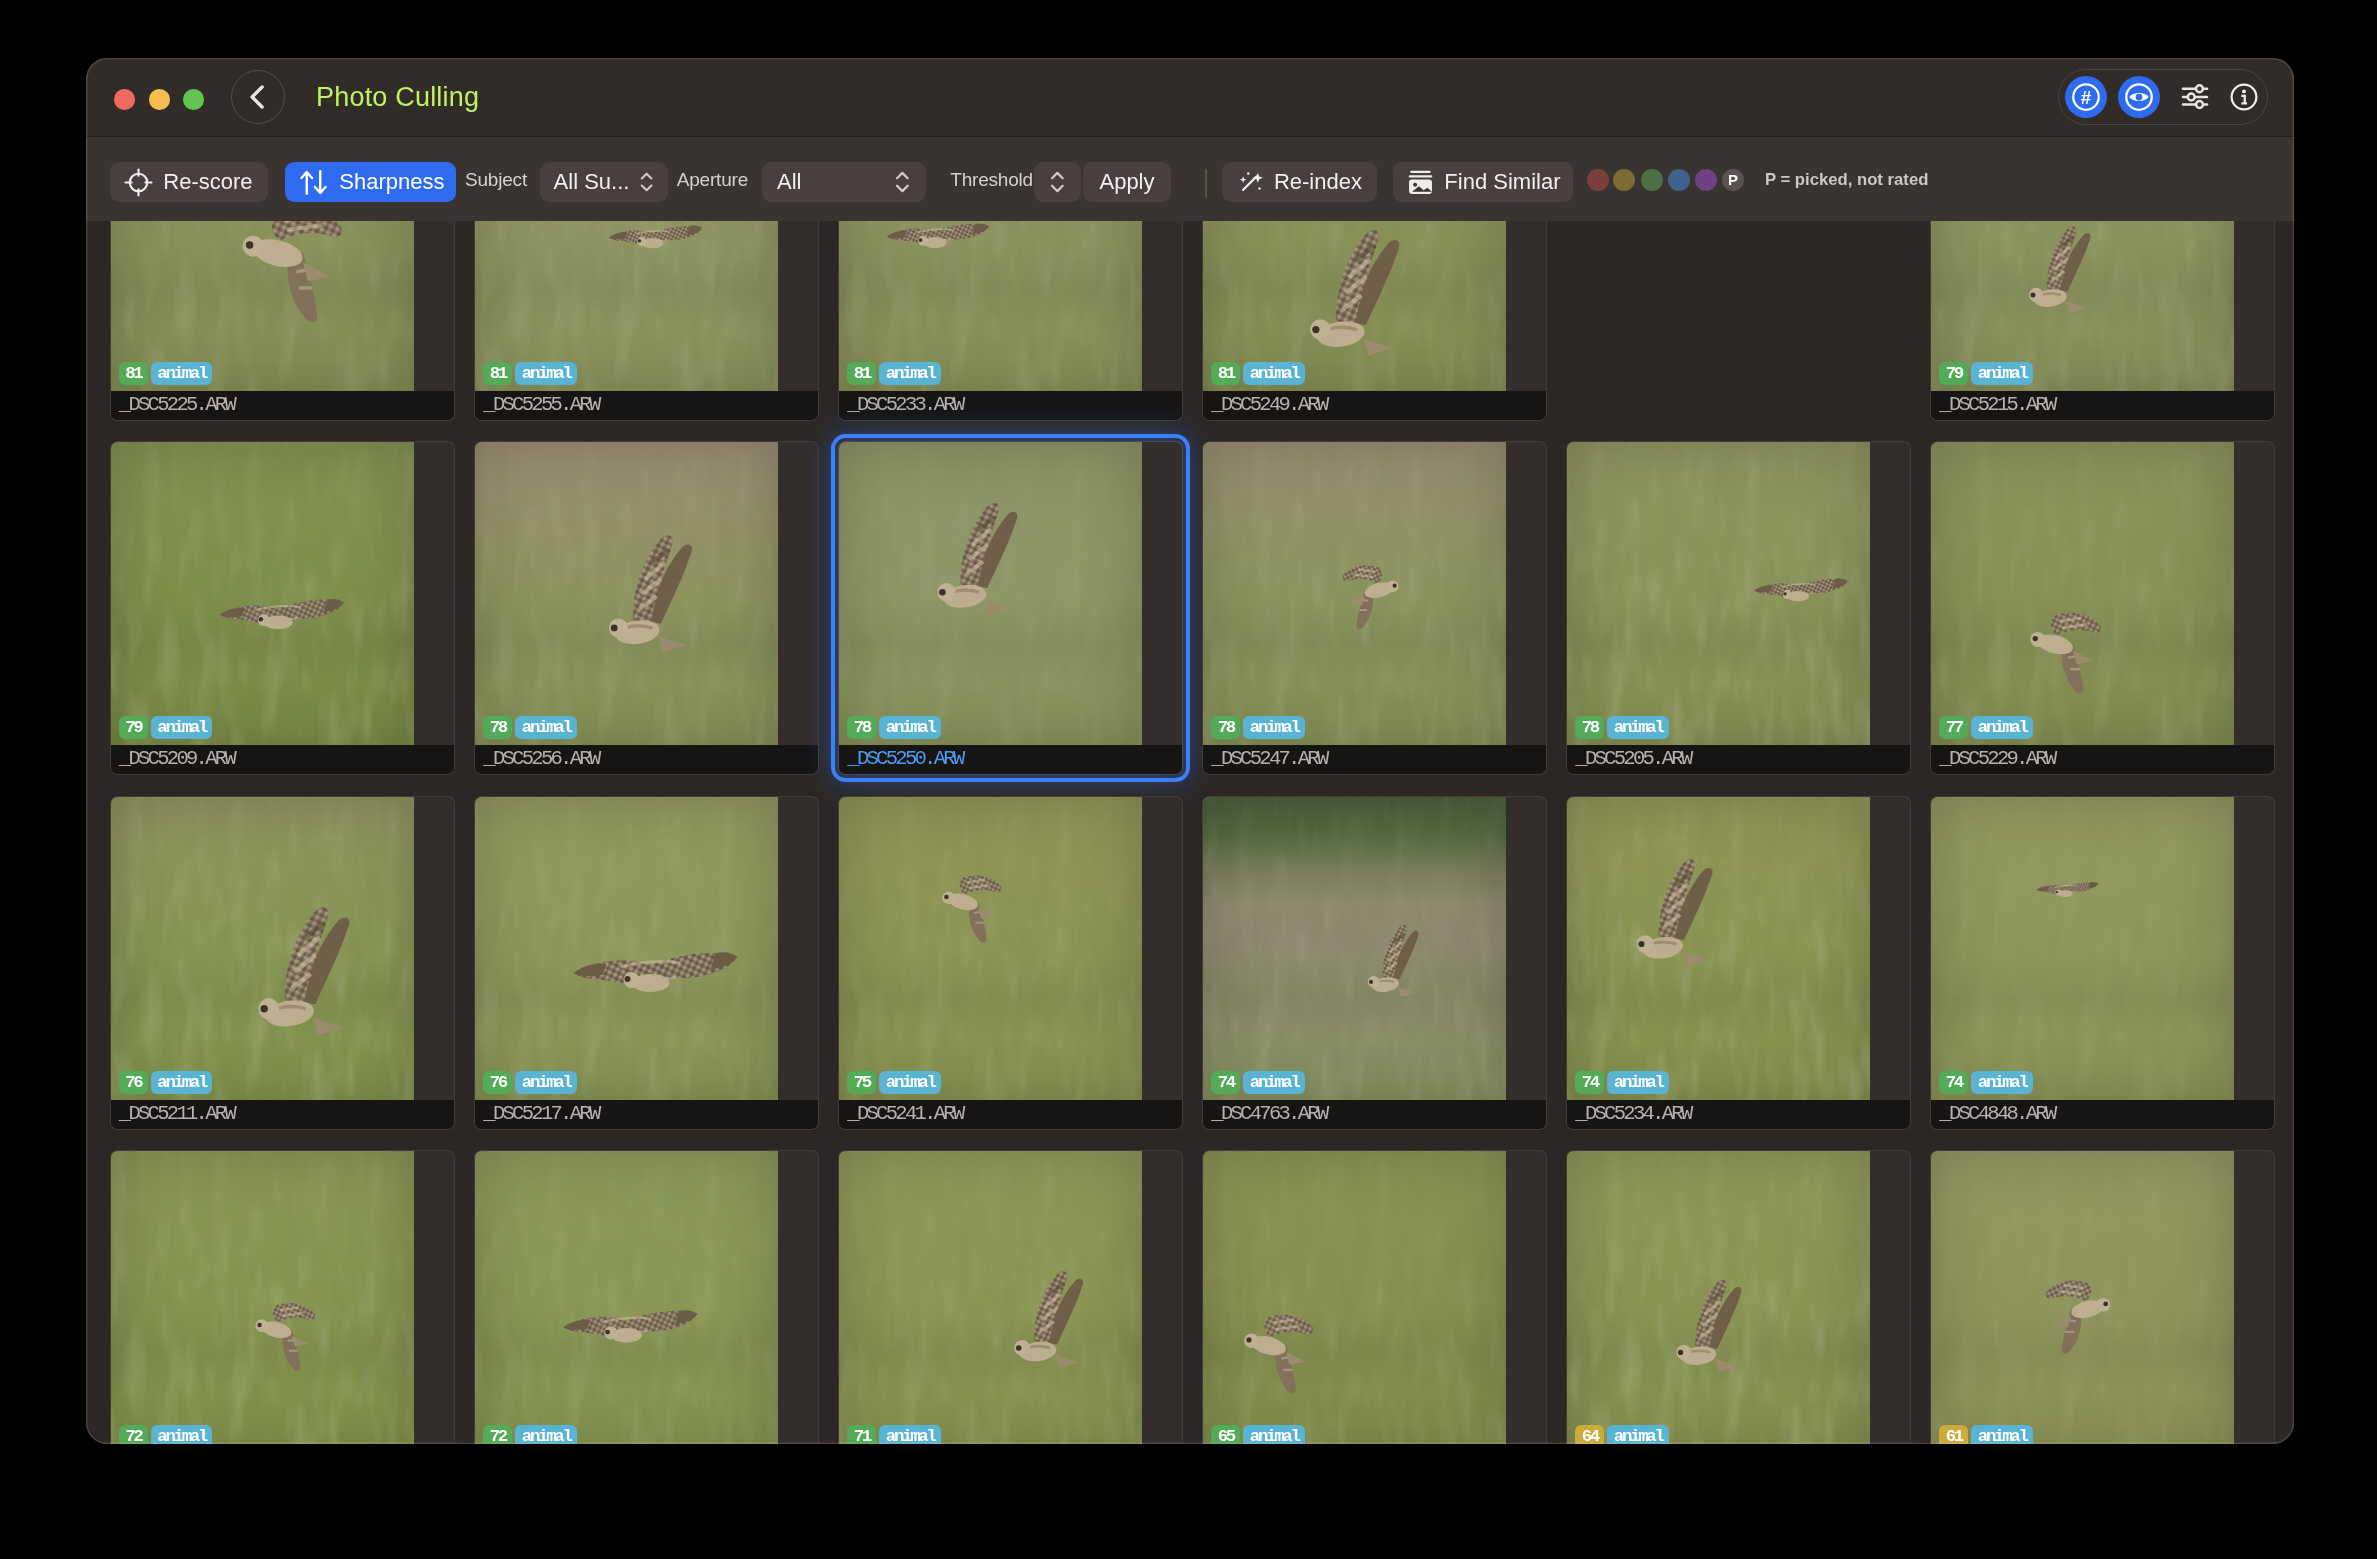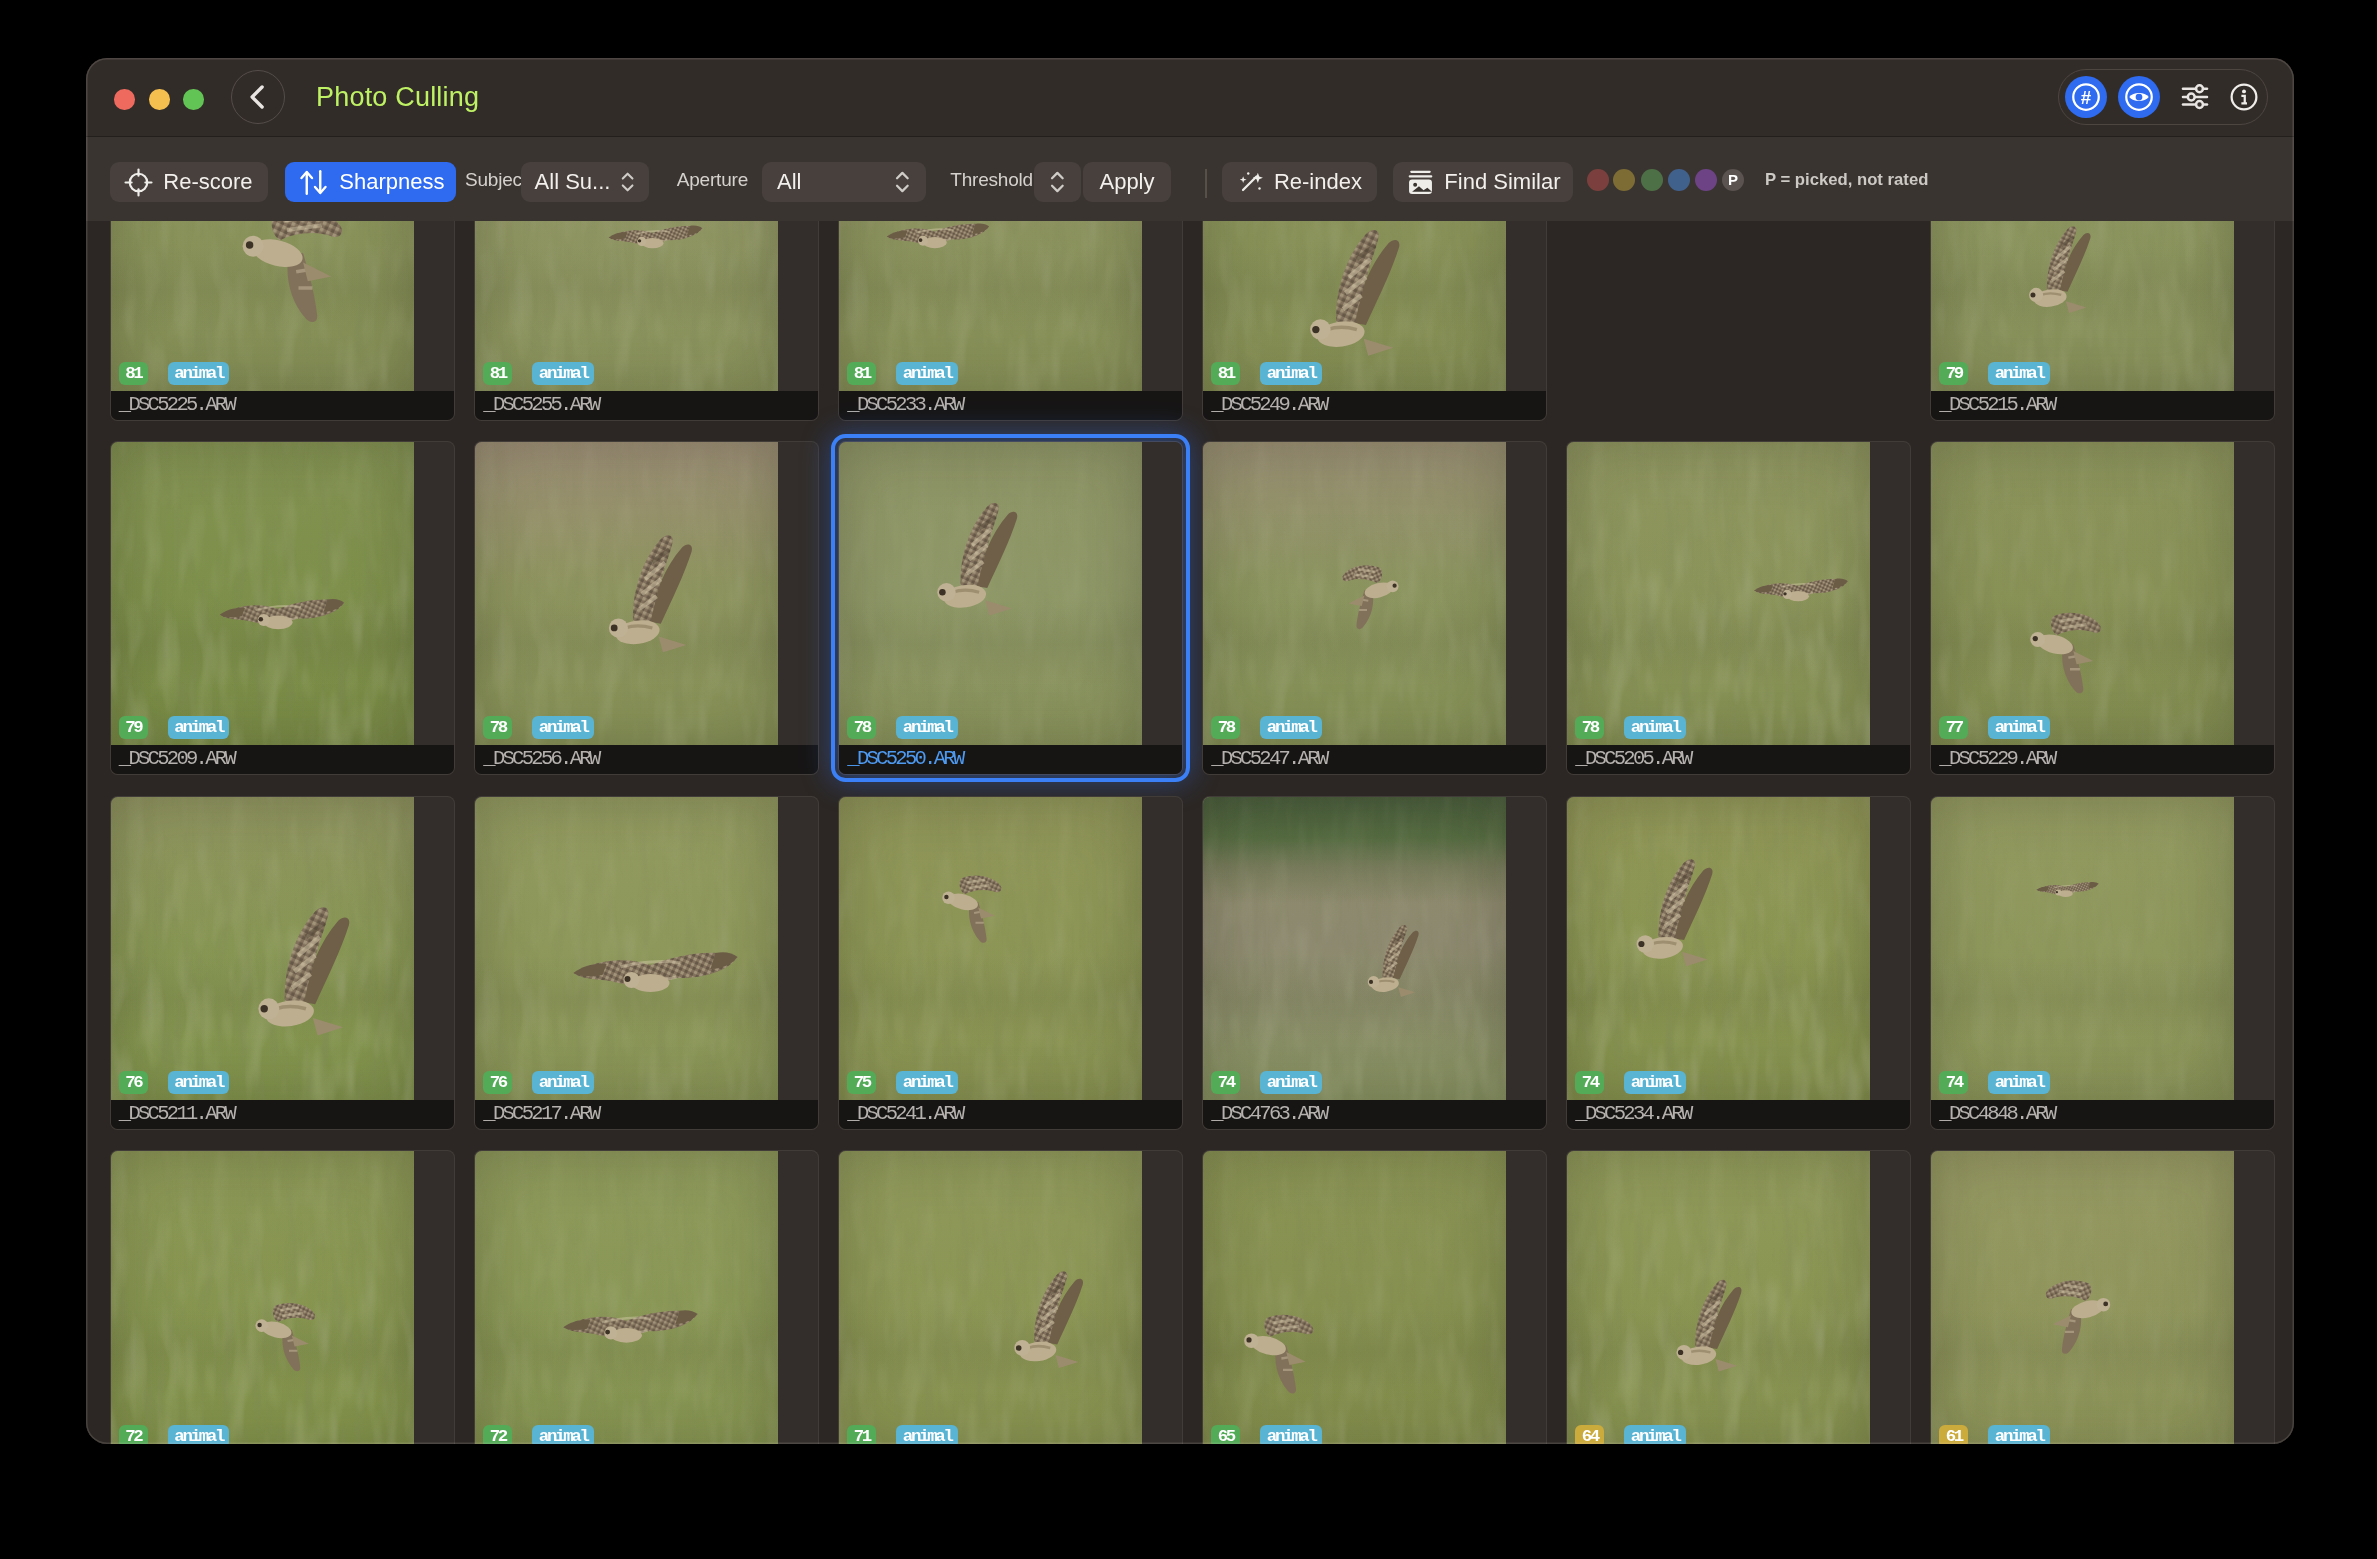--- a/index.html
+++ b/index.html
@@ -18,21 +18,21 @@
 .btn.blue {background:#2e6bf0;color:#fff}
 .tlabel {position:absolute;top:0;height:85px;display:flex;align-items:center;font-size:19px;font-weight:500;letter-spacing:-0.2px;color:#d5d1cd;white-space:nowrap}
 .vsep {position:absolute;left:1119px;top:32px;width:1.5px;height:29px;background:#565049}
 .dot {position:absolute;top:32px;width:22px;height:22px;border-radius:50%}
 .pcap {position:absolute;left:1679px;top:0;height:85px;display:flex;align-items:center;font-size:16.7px;font-weight:700;color:#ccc8c4}
 .card {position:absolute;width:345px;height:334px;background:#332e2b;border:1.5px solid rgba(200,190,178,0.10);border-radius:7.6px;overflow:hidden}
 .card.sel {outline:4.9px solid #3b80f6;outline-offset:3.8px;box-shadow:0 0 29px 7.6px rgba(47,115,250,0.38);border-color:rgba(120,160,255,0.25)}
 .ph {position:absolute;left:0;top:0;width:303px;height:305px;overflow:hidden;box-shadow:inset 0 0 61px rgba(35,30,22,0.26)}
 .owl {position:absolute}
 .nz {position:absolute;left:0;top:0;-webkit-mask-image:linear-gradient(180deg,rgba(0,0,0,0.4) 0%,rgba(0,0,0,1) 65%)}
-.badges {position:absolute;left:8.3px;bottom:7.6px;display:flex;gap:20px;font-family:"Liberation Mono",monospace;font-weight:700;font-size:17.4px;letter-spacing:-2.3px;color:#fff}
+.badges {position:absolute;left:8.3px;bottom:7.6px;display:flex;gap:3px;font-family:"Liberation Mono",monospace;font-weight:700;font-size:17.4px;letter-spacing:-2.3px;color:#fff}
 .score,.tag {height:23px;line-height:23px;border-radius:6px;padding:0 6.4px}
 .score {background:#53ab58}
 .score.amber {background:#ccab3d}
 .tag {background:#59b3d3}
 .bar {position:absolute;left:0;bottom:0;width:100%;height:29.5px;background:#171514;color:#b4b1ae;font-family:"Liberation Mono",monospace;font-size:20.5px;letter-spacing:-2.7px;line-height:28px;padding-left:8.3px}
 .selname {color:#4e9af0}
 </style></head><body>
 <svg width="0" height="0" style="position:absolute">
     <defs>
 <filter id="gdark" x="0" y="0" width="100%" height="100%">
@@ -139,21 +139,21 @@
   <div class="btn blue" style="left:199px;width:171px">
    <svg width="33" height="27" viewBox="0 0 44 36" stroke="#fff" stroke-width="3.2" fill="none" stroke-linecap="round" stroke-linejoin="round">
           <path d="M13 33 V5"></path>
           <path d="M6 12 L13 4 L20 12"></path>
           <path d="M31 3 V31"></path>
           <path d="M24 24 L31 32 L38 24"></path>
         </svg>
    <span>Sharpness</span>
   </div>
   <div class="tlabel" style="right:1767px">Subject</div>
-  <div class="btn" style="left:435px;width:128px;justify-content:space-between;padding:0 13.6px">
+  <div class="btn" style="left:454px;width:128px;justify-content:space-between;padding:0 13.6px">
    <span>All Su...</span>
    <svg style="margin-left:auto" width="16.7" height="26" viewBox="0 0 22 34" stroke="#cfcbc7" stroke-width="3" fill="none" stroke-linecap="round" stroke-linejoin="round">
           <path d="M4 12 L11 5 L18 12"></path>
           <path d="M4 22 L11 29 L18 22"></path>
         </svg>
   </div>
   <div class="tlabel" style="right:1546px">Aperture</div>
   <div class="btn" style="left:676px;width:164px;justify-content:flex-end;padding:0 15px">
    <span>All</span>
    <svg style="margin-left:auto" width="16.7" height="26" viewBox="0 0 22 34" stroke="#cfcbc7" stroke-width="3" fill="none" stroke-linecap="round" stroke-linejoin="round">

